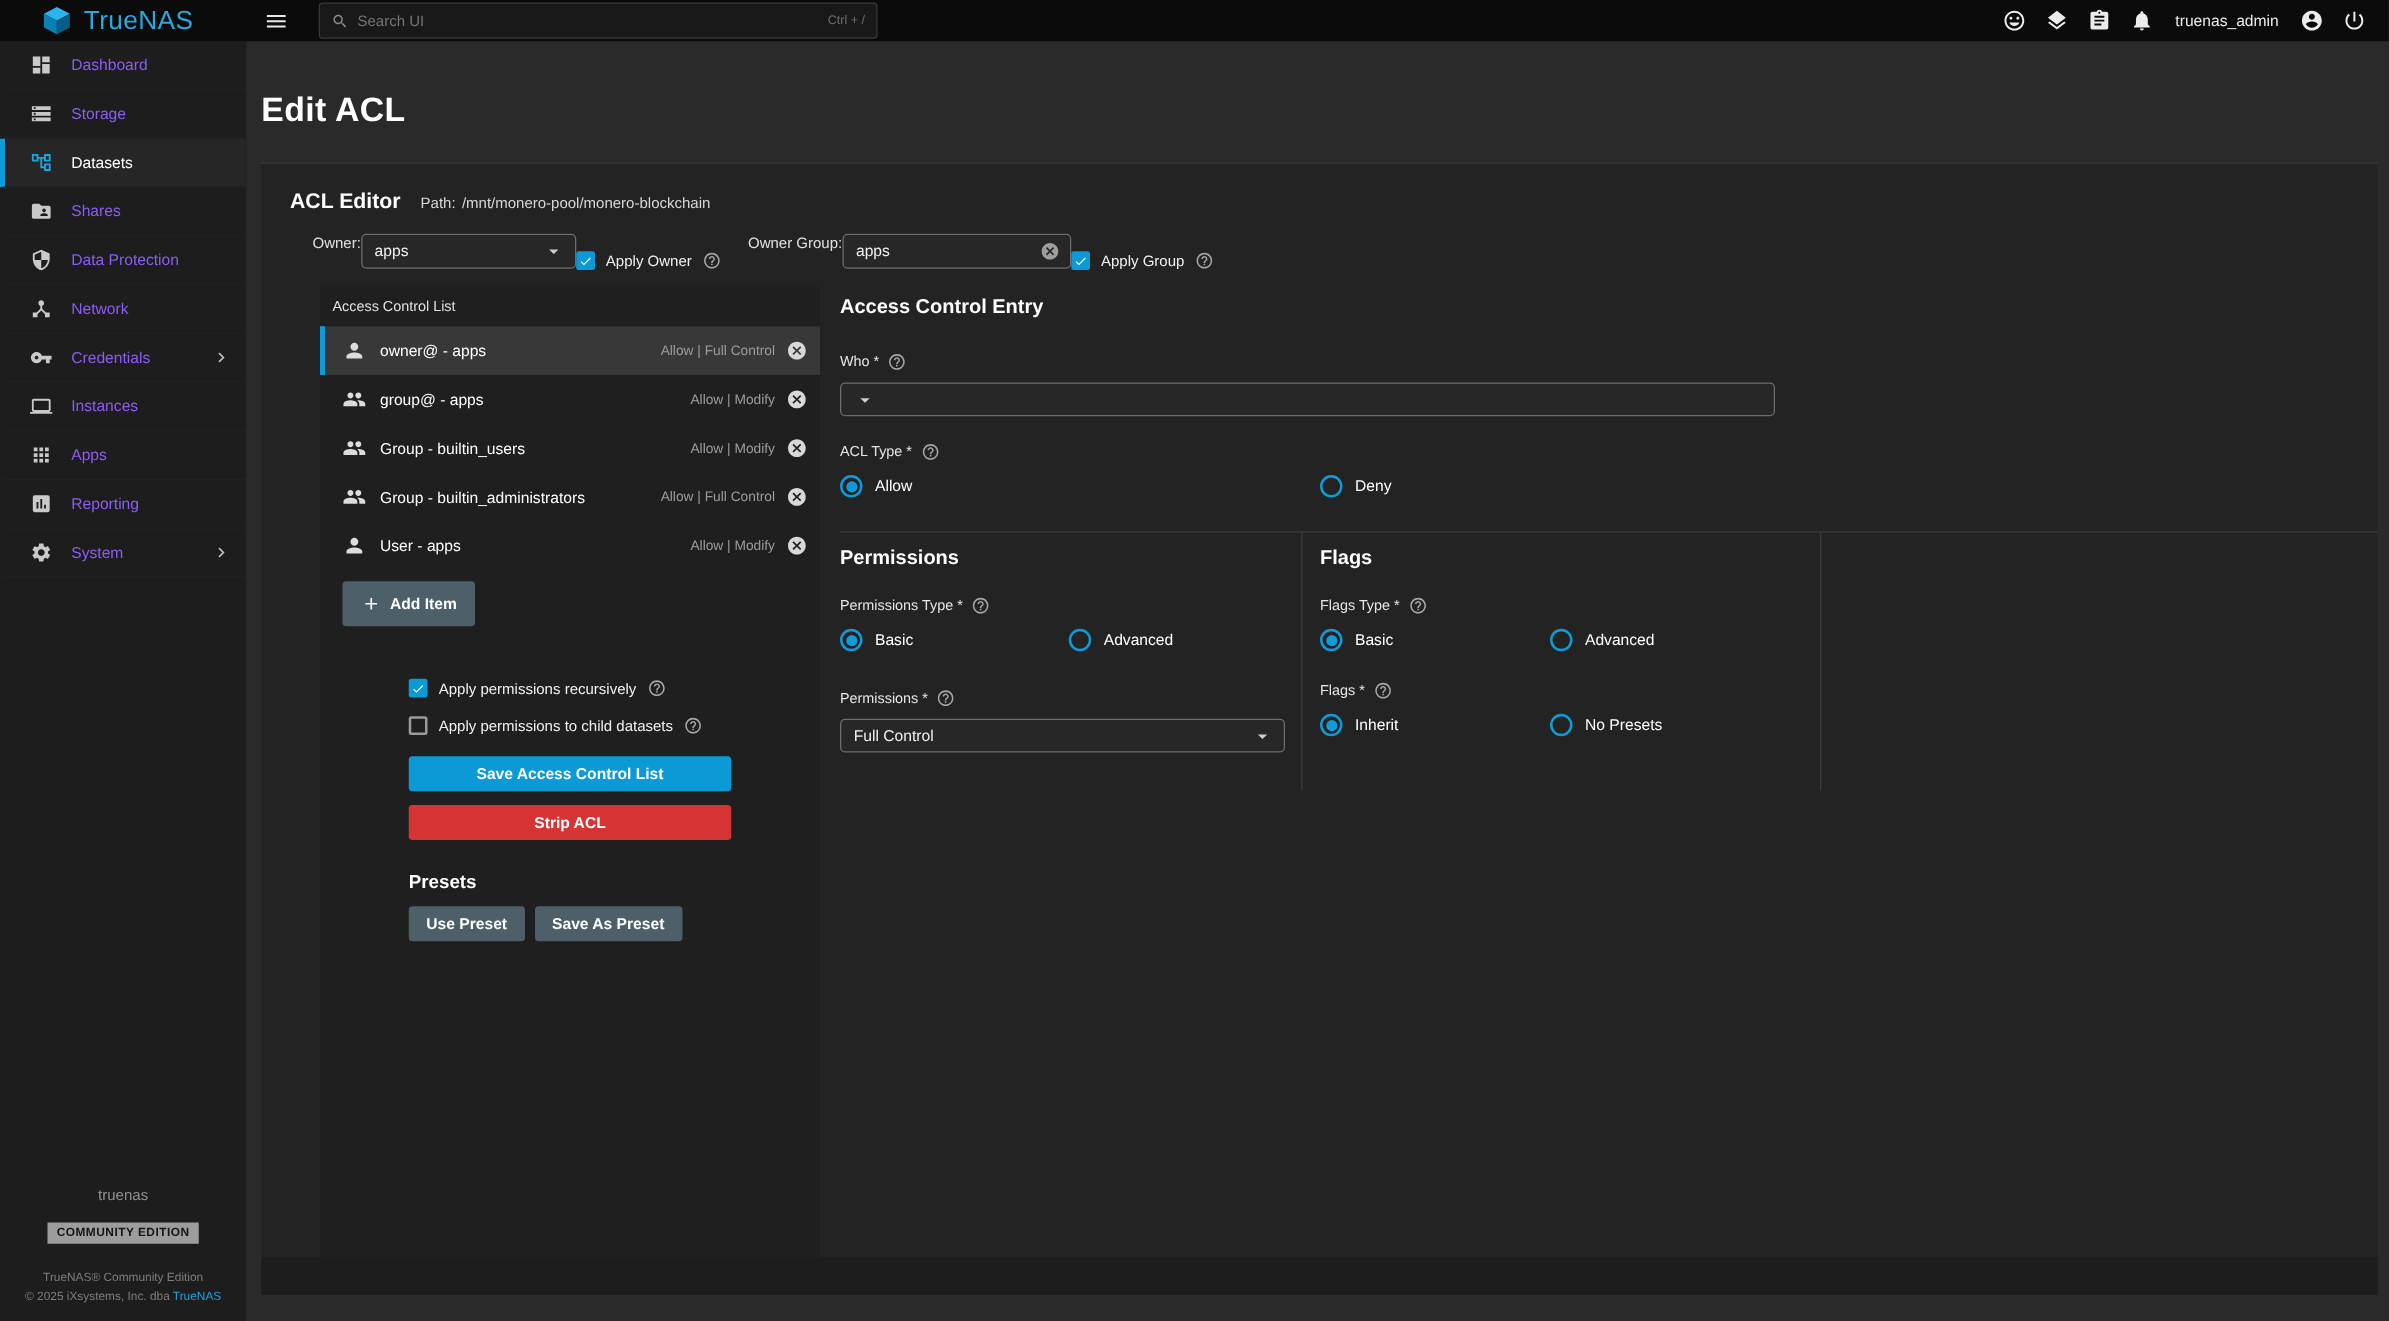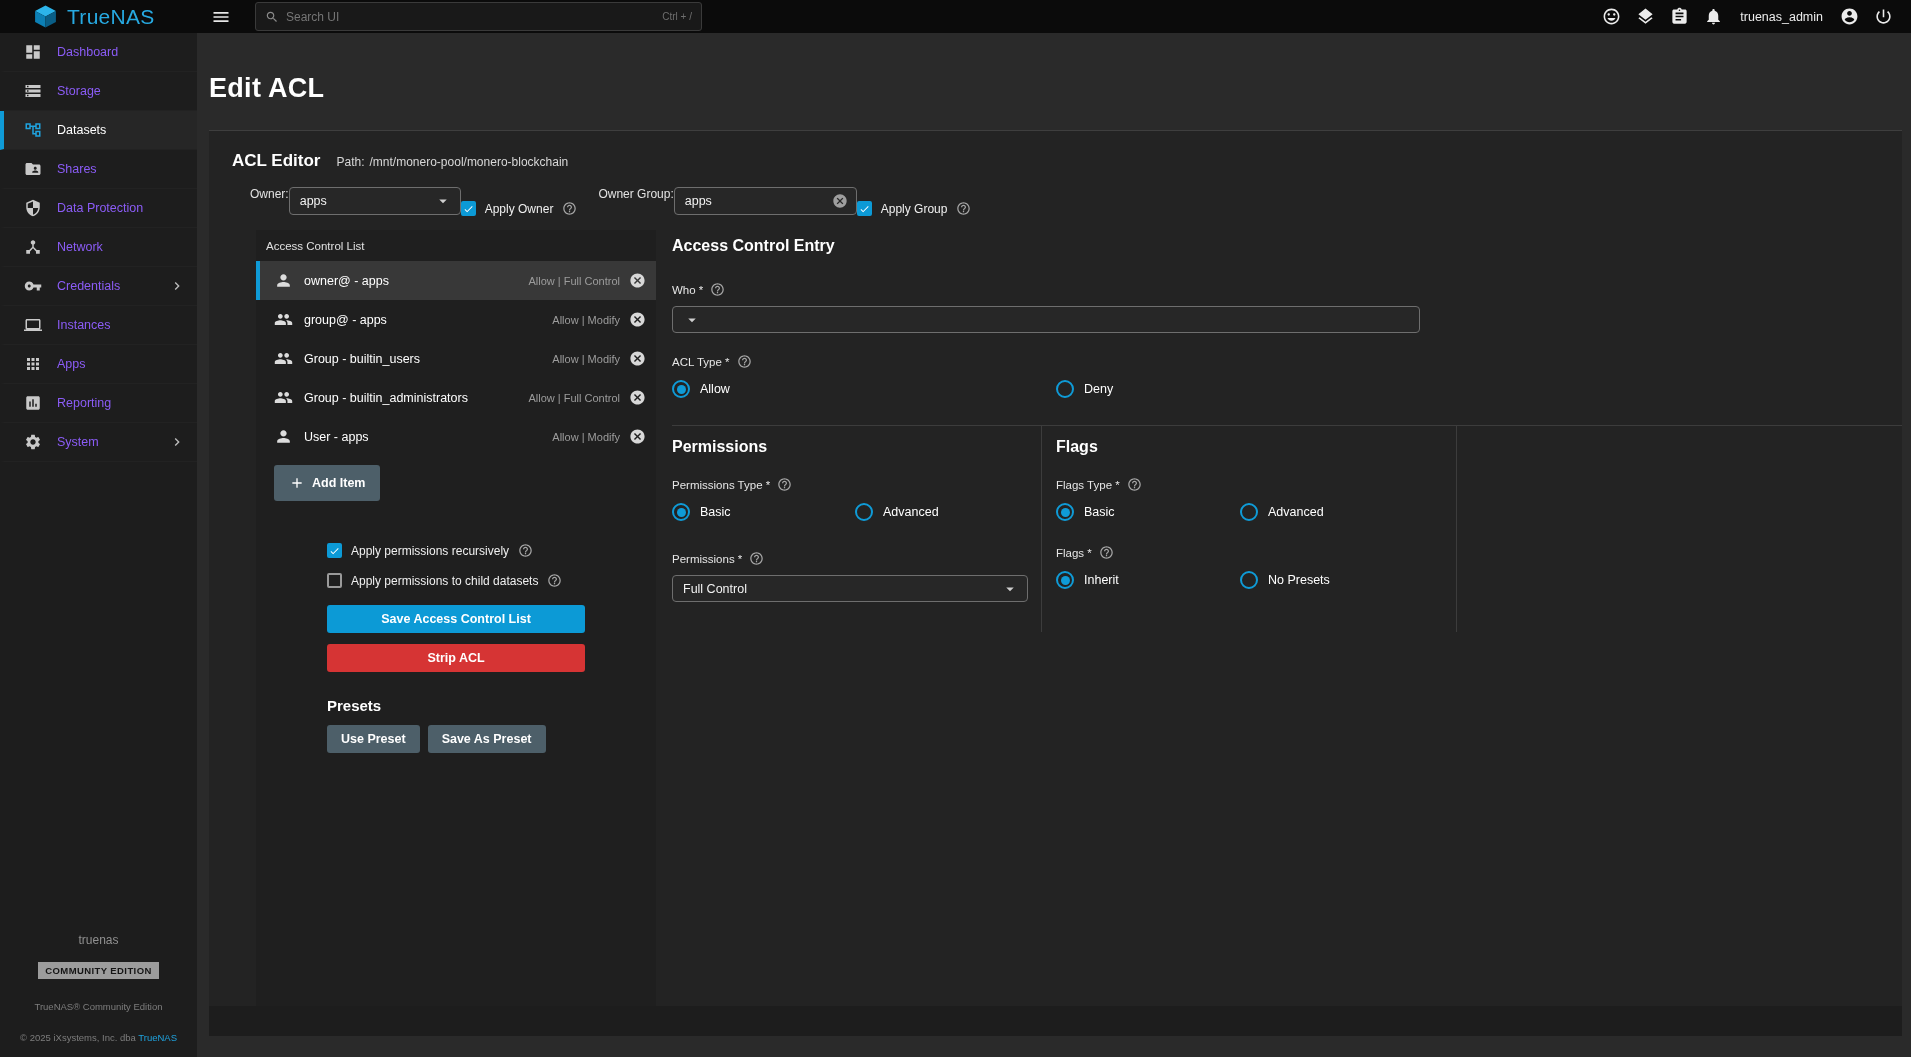--- a/index.html
+++ b/index.html
@@ -29,21 +29,21 @@
   .nav-item{height:39px;display:flex;align-items:center;padding-left:20px;gap:15px;border-left:4px solid transparent;border-bottom:1px solid #222;font-size:12.5px;color:#8b5cf6;cursor:pointer}
   .nav-item>svg{width:18px;height:18px;fill:#c9c9c9;flex:none}
   .nav-item.active{border-left-color:#0f9bd7;background:#262626;color:#fff}
   .nav-item.active>svg{fill:#1fa3df}
   .chev{margin-left:auto;margin-right:12px;display:flex}
   .chev svg{width:16px;height:16px;fill:#bdbdbd}
   .sidebar-footer{position:absolute;bottom:14px;left:0;right:0;text-align:center}
   .hostname{font-size:12px;color:#909090;margin-bottom:13px}
   .edition-badge{display:inline-block;background:#9c9c9c;color:#151515;font-size:9.5px;font-weight:bold;letter-spacing:.4px;padding:3px 7px;cursor:default}
   .product-line{margin-top:22px;font-size:9.5px;color:#7d7d7d}
-  .copyright{margin-top:20px;font-size:9.5px;color:#7d7d7d}
+  .copyright{margin-top:4px;font-size:9.5px;color:#7d7d7d}
   .copyright .link{color:#1fa3df;cursor:pointer}
 
   
   .main{position:absolute;top:33px;left:197px;right:0;bottom:0;background:#2a2a2a;overflow:hidden}
   .page-title{font-size:27px;font-weight:bold;margin:40px 0 26px 12px;letter-spacing:.3px}
   .card{margin:0 9px 0 12px;background:#232323;border-top:1px solid #3e3e3e;height:906px;display:flex;flex-direction:column}
   .editor-top{padding:20px 24px 0 23px;flex:none}
   .editor-head{display:flex;align-items:baseline;gap:16px}
   .editor-head h2{font-size:17px;font-weight:bold}
   .path{font-size:12px;color:#d8d8d8}

